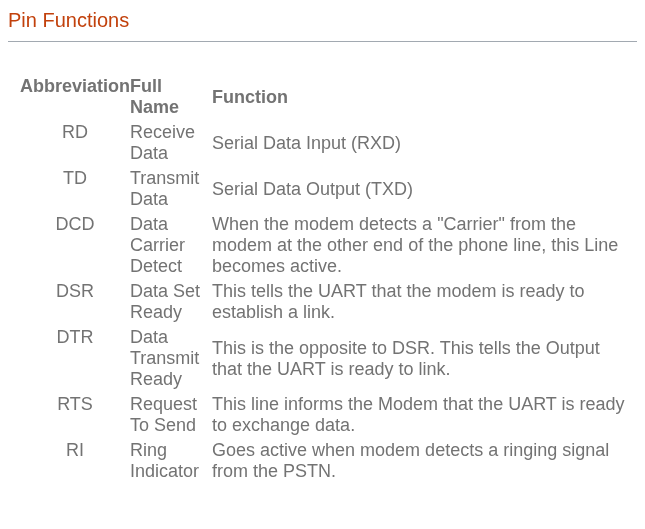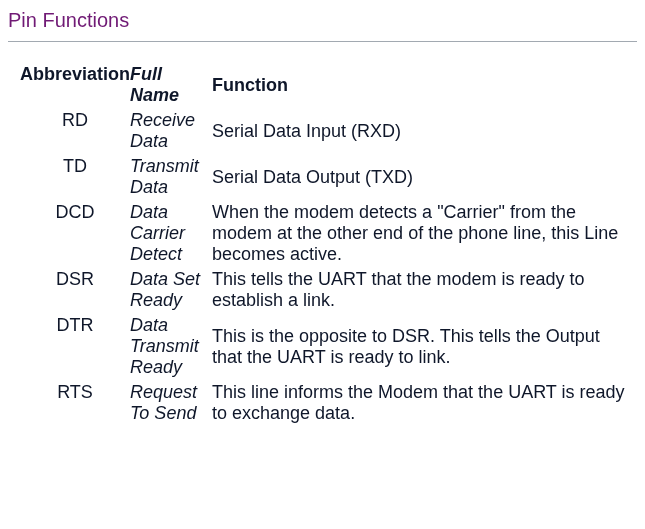--- a/index.html
+++ b/index.html
@@ -14,53 +14,52 @@
     padding: 8px;
     font-family: "Liberation Sans", sans-serif;
     color: #202122;
     overflow: hidden;
   }
   .page-title {
     margin: 0;
     font-size: 20px;
     font-weight: 400;
     line-height: 24px;
-    color: #701a75;
+    color: #c2410c;
   }
   .section-divider {
     margin-top: 9px;
     border: none;
     border-top: 1px solid #a2a9b1;
     height: 0;
   }
   table.pin-table {
     border-collapse: collapse;
     table-layout: fixed;
-    margin: 20px 0 0 12px;
+    margin: 32px 0 0 12px;
     font-size: 18px;
     line-height: 21px;
-    color: #0f172a;
+    color: #737373;
   }
   .pin-table th, .pin-table td {
     padding: 2px 0;
     border: none;
   }
   .pin-table th { font-weight: 700; }
   .c1 {
     width: 108px;
     text-align: center;
     vertical-align: top;
   }
   th.c1 { white-space: nowrap; }
   .c2 {
     width: 82px;
     text-align: left;
     vertical-align: top;
     padding-right: 8px;
-    font-style: italic;
   }
   .c3 {
     width: 414px;
     text-align: left;
     vertical-align: middle;
   }
 </style>
 </head>
 <body>
 
@@ -100,14 +99,19 @@
       <tr>
         <td class="c1">DTR</td>
         <td class="c2">Data Transmit Ready</td>
         <td class="c3">This is the opposite to DSR. This tells the Output that the UART is ready to link.</td>
       </tr>
       <tr>
         <td class="c1">RTS</td>
         <td class="c2">Request To Send</td>
         <td class="c3">This line informs the Modem that the UART is ready to exchange data.</td>
       </tr>
+      <tr>
+        <td class="c1">RI</td>
+        <td class="c2">Ring Indicator</td>
+        <td class="c3">Goes active when modem detects a ringing signal from the PSTN.</td>
+      </tr>
     </tbody>
 </table>
 
 </body></html>

